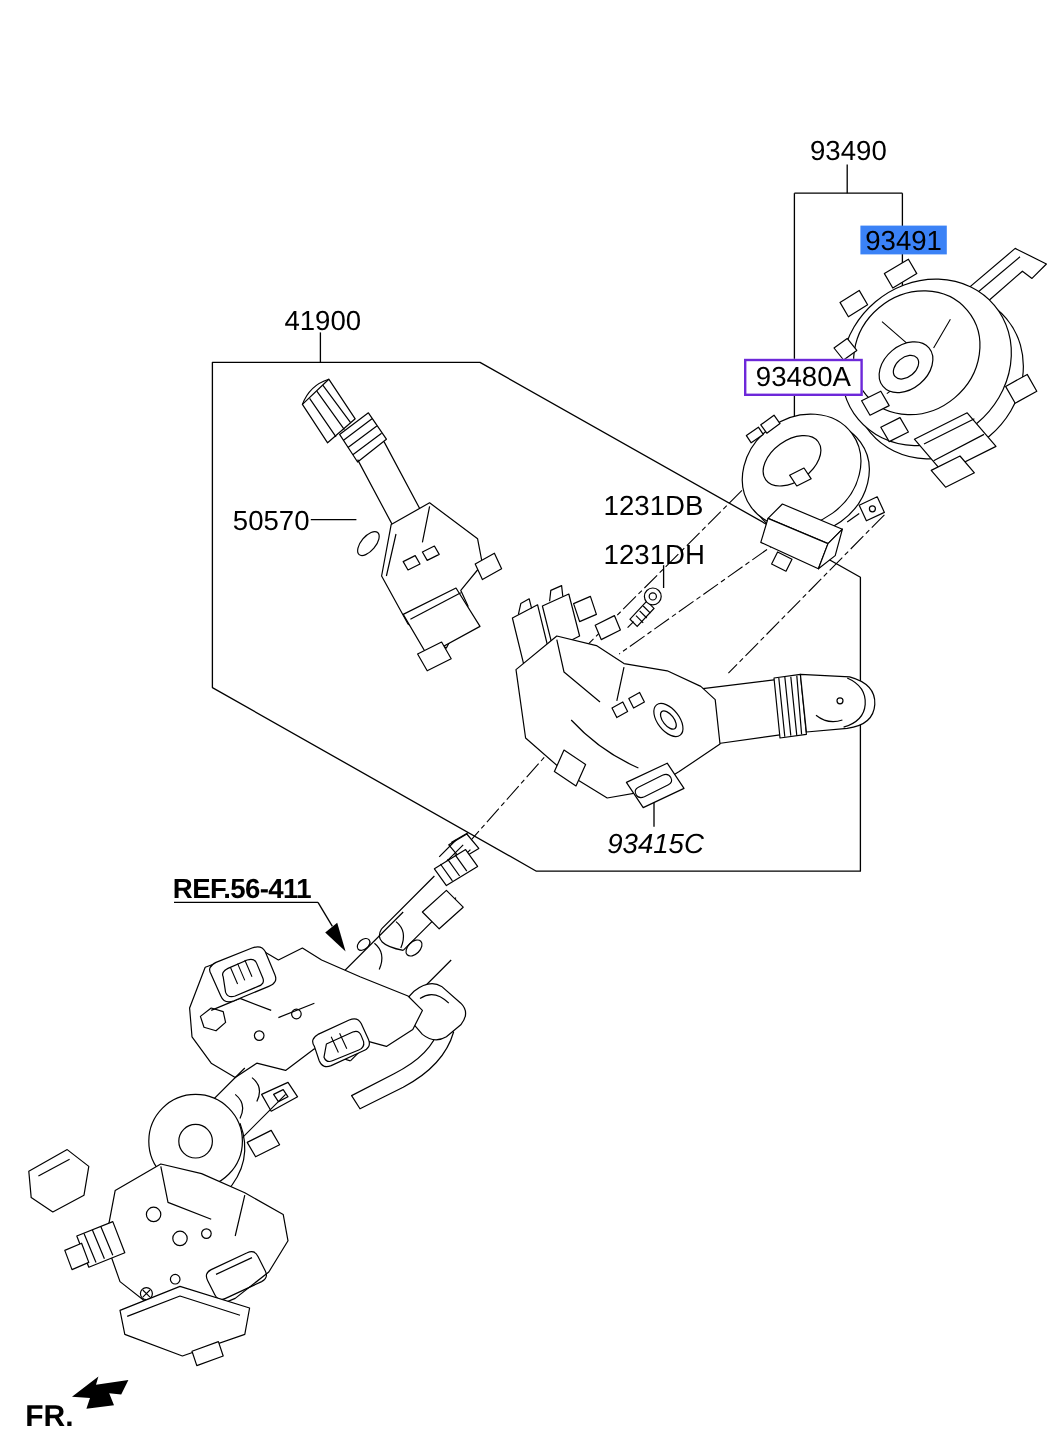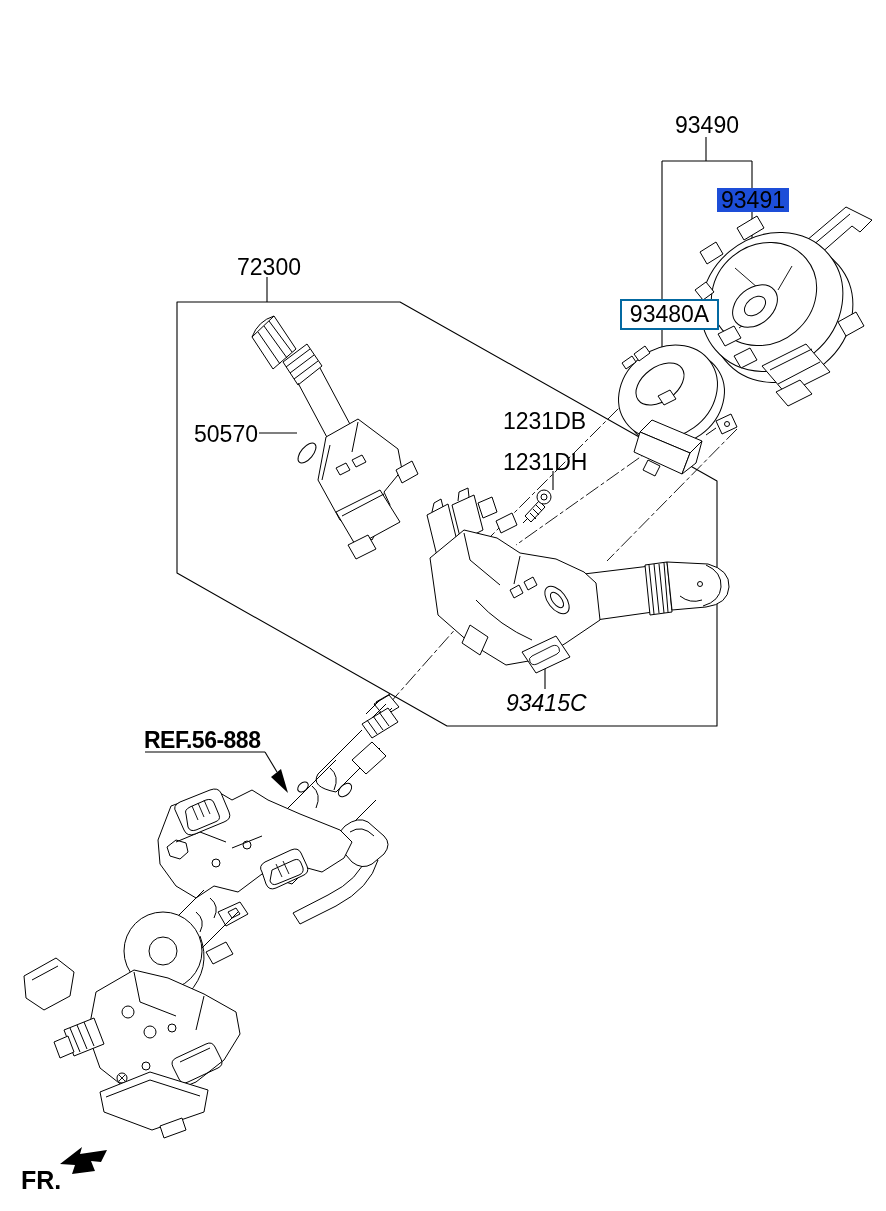--- a/index.html
+++ b/index.html
@@ -6,25 +6,25 @@
   .stage{
     position:relative;width:886px;height:1211px;background:#ffffff;
     font-family:"Liberation Sans", sans-serif;color:#000;overflow:hidden;border-radius:31px;
   }
   svg{position:absolute;left:0;top:0;}
   .lbl{
     position:absolute;font-size:23px;line-height:1.05;color:#000;
     white-space:nowrap;
   }
   .center{text-align:center;}
-  .whitebg{background:#1d4ed8;}
+  .whitebg{background:#3b82f6;}
   .bold{font-weight:bold;}
   .redbox{
     position:absolute;left:620px;top:299px;width:99px;height:31px;
-    box-sizing:border-box;border:2px solid #0369a1;background:#ffffff;
+    box-sizing:border-box;border:2px solid #6d28d9;background:#ffffff;
     display:flex;align-items:flex-end;justify-content:center;
     font-size:23px;color:#000;
   }
   #l-93490{left:671px;top:113px;width:72px;}
   #l-93491{left:717px;top:188px;width:72px;}
   #l-93400{left:233px;top:255px;width:72px;}
   #l-93420{left:192px;top:422px;width:68px;}
   #l-1231DB{left:503px;top:409px;}
   #l-1231DH{left:503px;top:450px;}
   #l-93415C{left:506px;top:691px;font-style:italic;}
@@ -219,27 +219,27 @@
   </svg>
 
   <div class="lbl center" id="l-93490">93490</div>
 
   <div class="lbl center whitebg" id="l-93491">93491</div>
 
   <div class="redbox">
     <span>93480A</span>
   </div>
 
-  <div class="lbl center" id="l-93400">72300</div>
+  <div class="lbl center" id="l-93400">41900</div>
 
   <div class="lbl center" id="l-93420">50570</div>
 
   <div class="lbl" id="l-1231DB">1231DB</div>
 
   <div class="lbl" id="l-1231DH">1231DH</div>
 
   <div class="lbl" id="l-93415C">93415C</div>
 
-  <div class="lbl bold" id="l-ref">REF.56-888</div>
+  <div class="lbl bold" id="l-ref">REF.56-411</div>
 
   <div class="lbl bold" id="l-fr">FR.</div>
 
 </div>
 
 </body></html>

